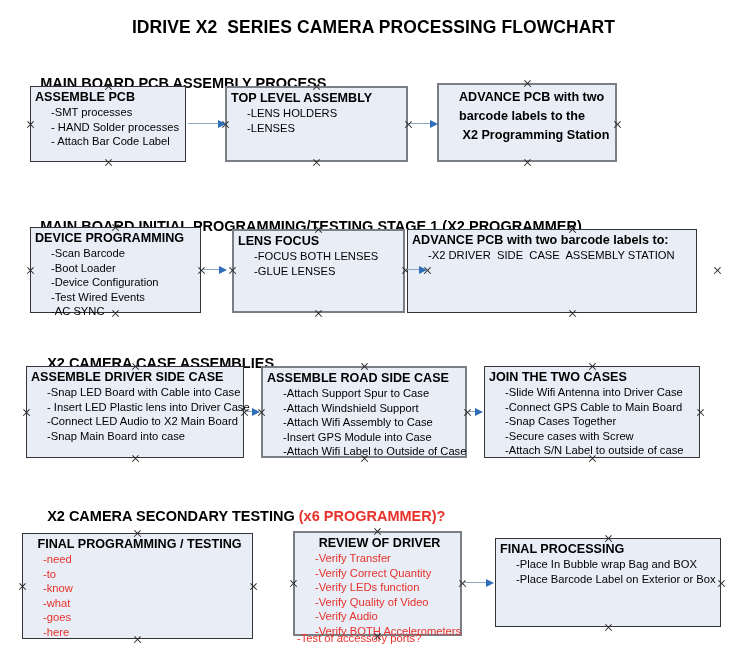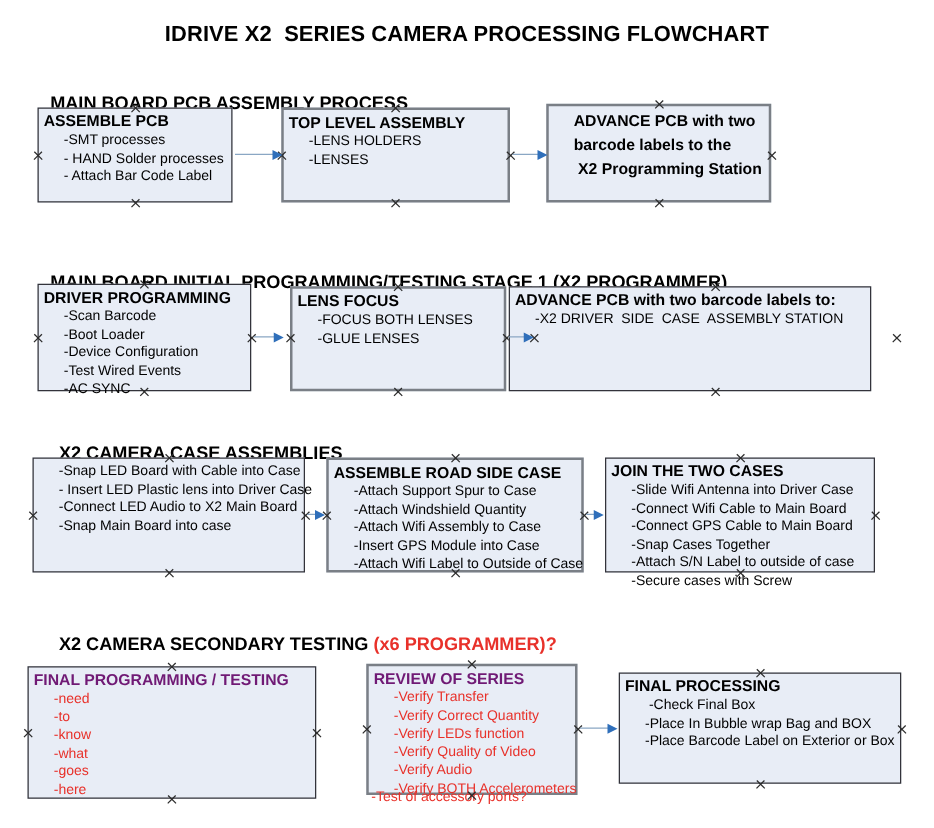--- a/index.html
+++ b/index.html
@@ -62,21 +62,21 @@
     line-height: 15px;
     padding-left: 4px;
   }
   .node .node-line {
     font-size: 11.2px;
     color: #000000;
     white-space: pre;
     line-height: 14.5px;
     padding-left: 20px;
   }
-  .node.red .node-title { color: #701a75; }
+  .node.red .node-title { color: #000000; text-align: center; }
   .node.red .node-line  { color: #e8312a; }
 
   .node .body {
     padding-top: 3px;
   }
 
   
   .node.bold-body .node-line {
     font-size: 12.6px;
     font-weight: bold;
@@ -177,21 +177,21 @@
   <div class="conn-arrow" style="left:218px; top:124px;"></div>
   <div class="conn-line" style="left:410px; top:123px; width:22px;"></div>
   <div class="conn-arrow" style="left:430px; top:124px;"></div>
 
   <div class="section-title" style="left:24px; top:202px;">
     <span>MAIN BOARD INITIAL PROGRAMMING/TESTING STAGE 1 (X2 PROGRAMMER)</span>
   </div>
 
   <div class="node" style="left:30px; top:227px; width:171px; height:86px;">
     <div class="body">
-      <div class="node-title">DRIVER PROGRAMMING</div>
+      <div class="node-title">DEVICE PROGRAMMING</div>
       <div class="node-line">-Scan Barcode</div>
       <div class="node-line">-Boot Loader</div>
       <div class="node-line">-Device Configuration</div>
       <div class="node-line">-Test Wired Events</div>
       <div class="node-line">-AC SYNC</div>
     </div>
   </div>
   <div class="handle" style="left:115px; top:227px;"></div>
   <div class="handle" style="left:115px; top:313px;"></div>
   <div class="handle" style="left:30px; top:270px;"></div>
@@ -224,55 +224,55 @@
   <div class="conn-arrow" style="left:219px; top:270px;"></div>
   <div class="conn-line" style="left:407px; top:269px; width:14px;"></div>
   <div class="conn-arrow" style="left:419px; top:270px;"></div>
 
   <div class="section-title" style="left:31px; top:339px;">
     <span>X2 CAMERA CASE ASSEMBLIES</span>
   </div>
 
   <div class="node" style="left:26px; top:366px; width:218px; height:92px;">
     <div class="body">
+      <div class="node-title">ASSEMBLE DRIVER SIDE CASE</div>
       <div class="node-line">-Snap LED Board with Cable into Case</div>
       <div class="node-line">- Insert LED Plastic lens into Driver Case</div>
       <div class="node-line">-Connect LED Audio to X2 Main Board</div>
       <div class="node-line">-Snap Main Board into case</div>
     </div>
   </div>
   <div class="handle" style="left:135px; top:366px;"></div>
   <div class="handle" style="left:135px; top:458px;"></div>
   <div class="handle" style="left:26px; top:412px;"></div>
   <div class="handle" style="left:244px; top:412px;"></div>
 
   <div class="node selected" style="left:261px; top:366px; width:206px; height:92px;">
     <div class="body">
       <div class="node-title">ASSEMBLE ROAD SIDE CASE</div>
       <div class="node-line">-Attach Support Spur to Case</div>
-      <div class="node-line">-Attach Windshield Quantity</div>
+      <div class="node-line">-Attach Windshield Support</div>
       <div class="node-line">-Attach Wifi Assembly to Case</div>
       <div class="node-line">-Insert GPS Module into Case</div>
       <div class="node-line">-Attach Wifi Label to Outside of Case</div>
     </div>
   </div>
   <div class="handle" style="left:364px; top:366px;"></div>
   <div class="handle" style="left:364px; top:458px;"></div>
   <div class="handle" style="left:261px; top:412px;"></div>
   <div class="handle" style="left:467px; top:412px;"></div>
 
   <div class="node" style="left:484px; top:366px; width:216px; height:92px;">
     <div class="body">
       <div class="node-title">JOIN THE TWO CASES</div>
       <div class="node-line">-Slide Wifi Antenna into Driver Case</div>
-      <div class="node-line">-Connect Wifi Cable to Main Board</div>
       <div class="node-line">-Connect GPS Cable to Main Board</div>
       <div class="node-line">-Snap Cases Together</div>
+      <div class="node-line">-Secure cases with Screw</div>
       <div class="node-line">-Attach S/N Label to outside of case</div>
-      <div class="node-line">-Secure cases with Screw</div>
     </div>
   </div>
   <div class="handle" style="left:592px; top:366px;"></div>
   <div class="handle" style="left:592px; top:458px;"></div>
   <div class="handle" style="left:700px; top:412px;"></div>
 
   <div class="conn-line" style="left:246px; top:411px; width:8px;"></div>
   <div class="conn-arrow" style="left:252px; top:412px;"></div>
   <div class="conn-line" style="left:469px; top:411px; width:8px;"></div>
   <div class="conn-arrow" style="left:475px; top:412px;"></div>
@@ -292,39 +292,38 @@
       <div class="node-line">-here</div>
     </div>
   </div>
   <div class="handle" style="left:137px; top:533px;"></div>
   <div class="handle" style="left:137px; top:639px;"></div>
   <div class="handle" style="left:22px; top:586px;"></div>
   <div class="handle" style="left:253px; top:586px;"></div>
 
   <div class="node red selected" style="left:293px; top:531px; width:169px; height:105px;">
     <div class="body">
-      <div class="node-title">REVIEW OF SERIES</div>
+      <div class="node-title">REVIEW OF DRIVER</div>
       <div class="node-line">-Verify Transfer</div>
       <div class="node-line">-Verify Correct Quantity</div>
       <div class="node-line">-Verify LEDs function</div>
       <div class="node-line">-Verify Quality of Video</div>
       <div class="node-line">-Verify Audio</div>
       <div class="node-line">-Verify BOTH Accelerometers</div>
     </div>
   </div>
   <div class="overflow-line" style="left:297px; top:631px;">-Test of accessory ports?</div>
   <div class="handle" style="left:377px; top:531px;"></div>
   <div class="handle" style="left:377px; top:636px;"></div>
   <div class="handle" style="left:293px; top:583px;"></div>
   <div class="handle" style="left:462px; top:583px;"></div>
 
   <div class="node" style="left:495px; top:538px; width:226px; height:89px;">
     <div class="body">
       <div class="node-title">FINAL PROCESSING</div>
-      <div class="node-line"> -Check Final Box</div>
       <div class="node-line">-Place In Bubble wrap Bag and BOX</div>
       <div class="node-line">-Place Barcode Label on Exterior or Box</div>
     </div>
   </div>
   <div class="handle" style="left:608px; top:538px;"></div>
   <div class="handle" style="left:608px; top:627px;"></div>
   <div class="handle" style="left:721px; top:583px;"></div>
 
   <div class="conn-line" style="left:464px; top:582px; width:24px;"></div>
   <div class="conn-arrow" style="left:486px; top:583px;"></div>

